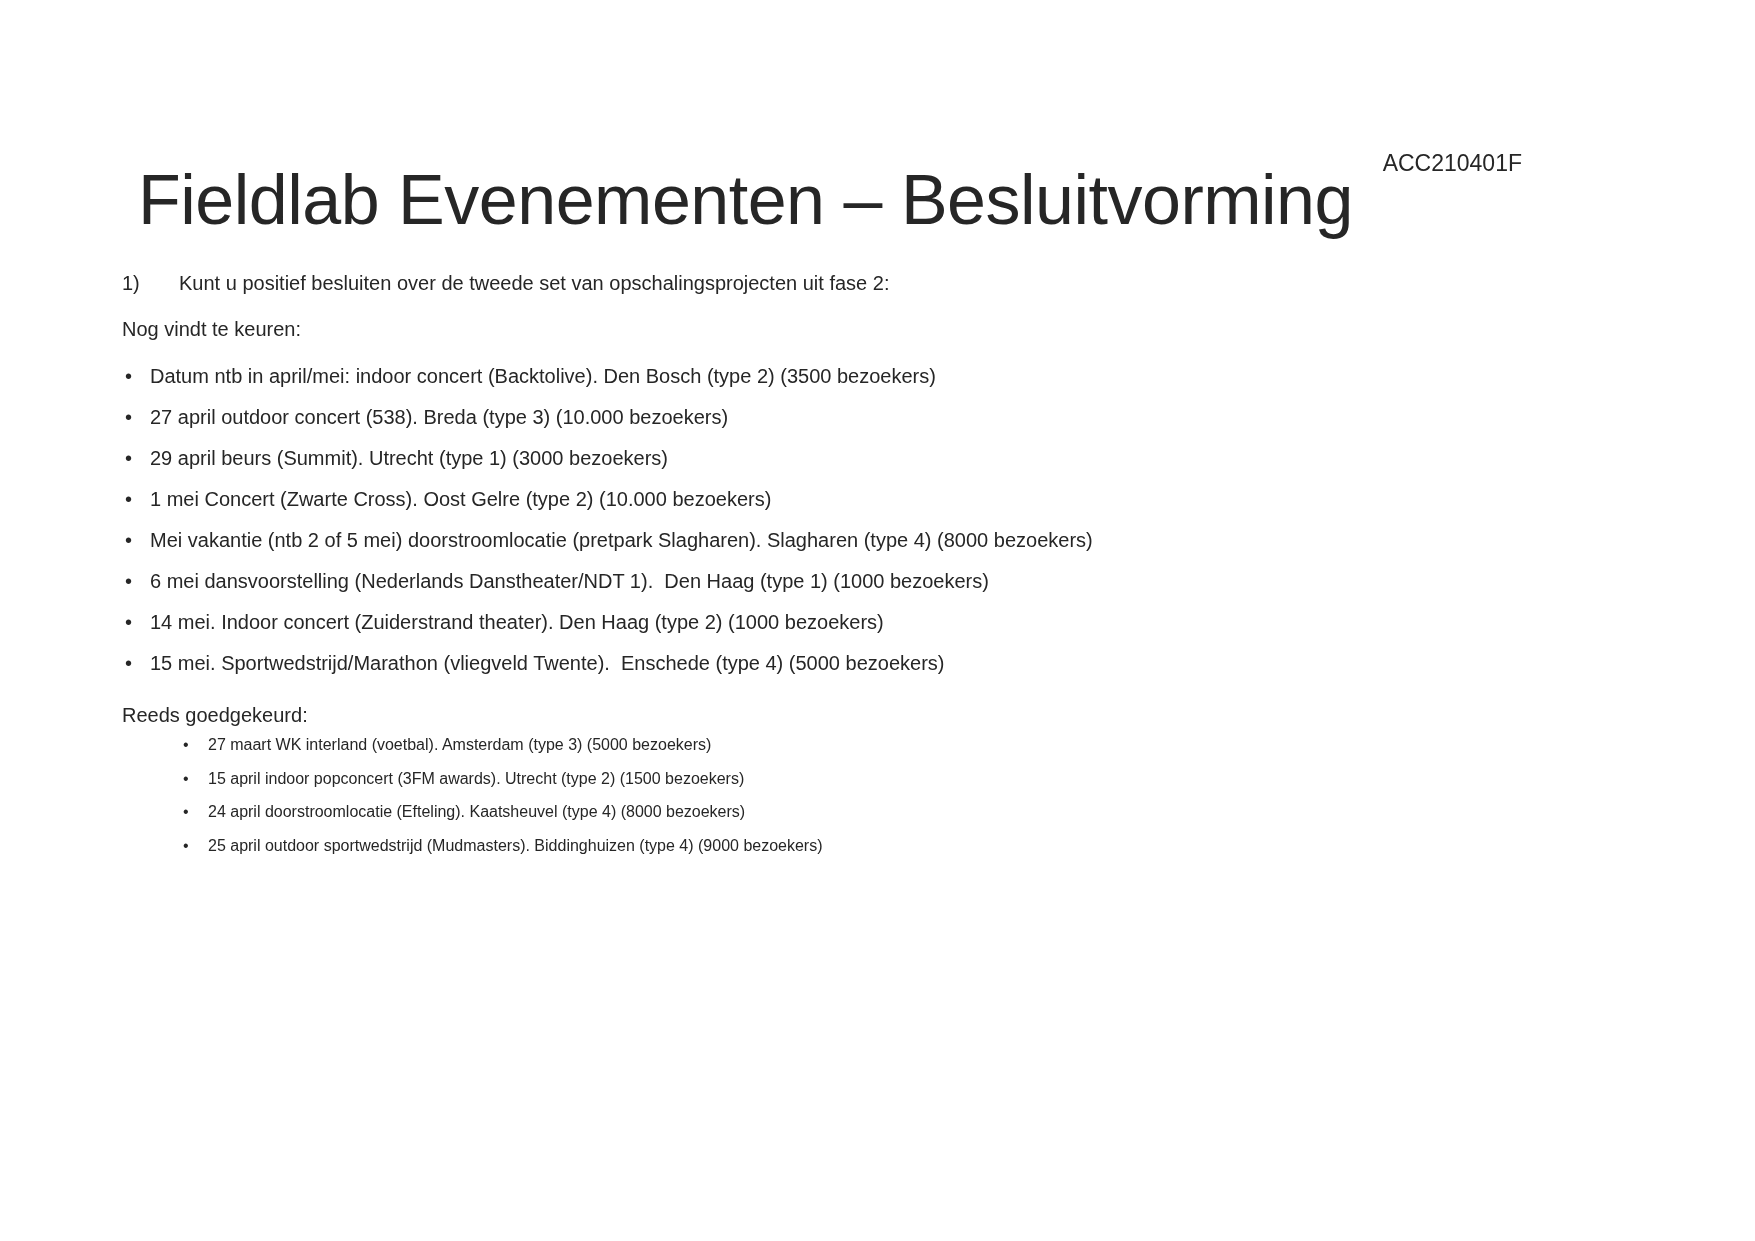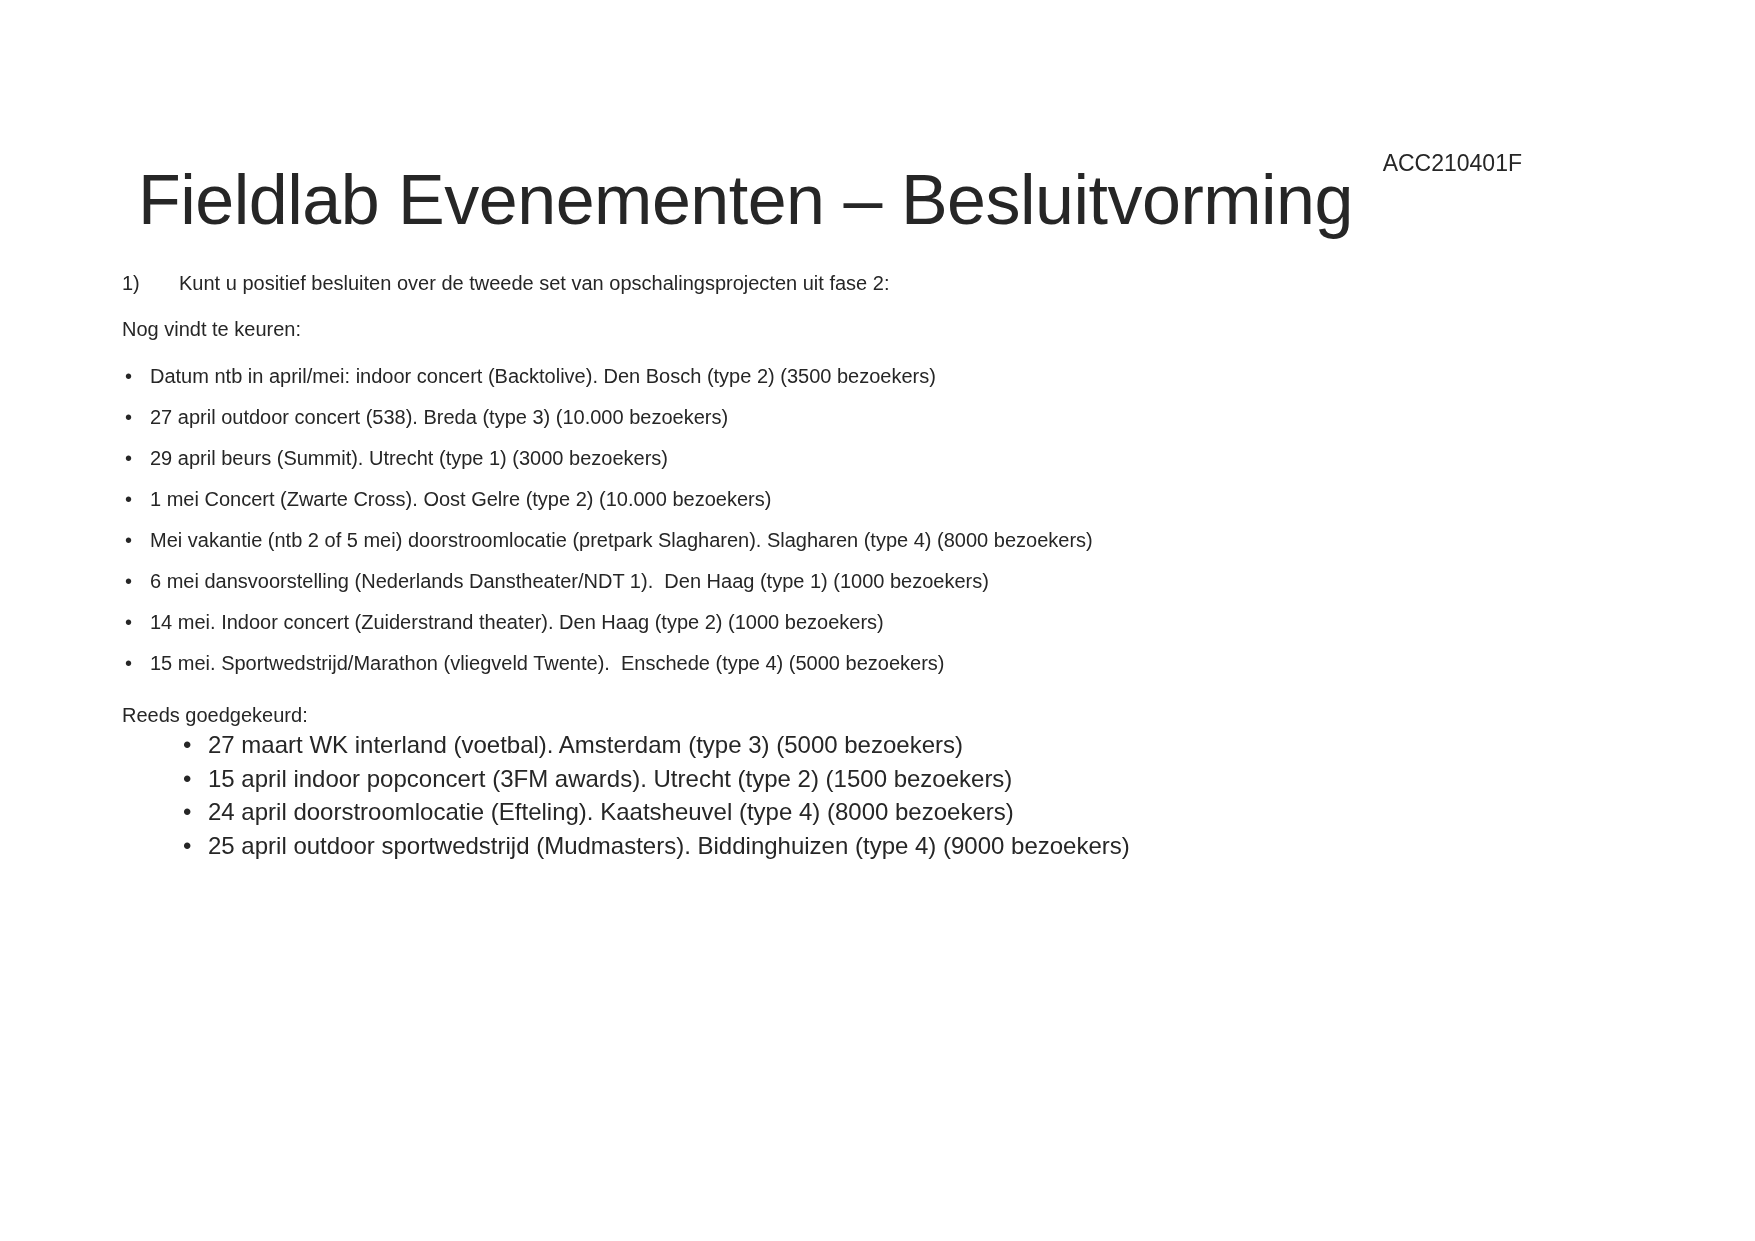--- a/index.html
+++ b/index.html
@@ -74,21 +74,21 @@
   }
   .approved-heading {
     margin: 26px 0 0 0;
   }
   ul.approved {
     margin-left: 58px;
   }
   ul.approved li {
     position: relative;
     padding-left: 28px;
-    font-size: 24px;
+    font-size: 16px;
     line-height: 33.5px;
     white-space: pre-wrap;
   }
   ul.approved li::before {
     content: "\2022";
     position: absolute;
     left: 3px;
     top: 0;
   }
 </style>

